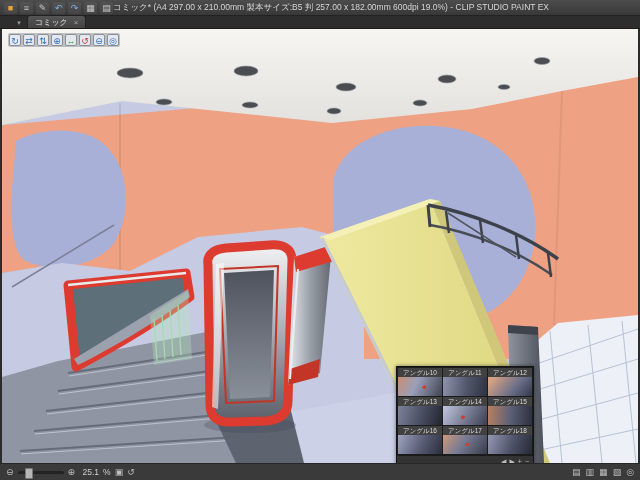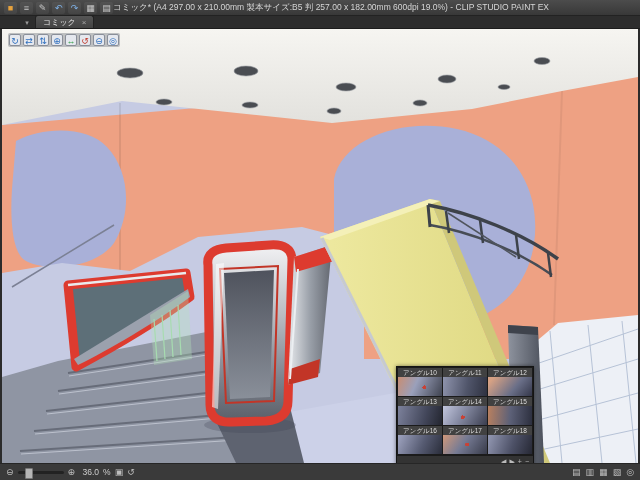--- a/index.html
+++ b/index.html
@@ -19,21 +19,21 @@
   .tb-icons{display:flex;gap:3px;align-items:center;}
   .tbi{width:13px;height:12px;font-size:9px;line-height:12px;text-align:center;
     color:#c9c9c9;background:rgba(255,255,255,0.06);border-radius:2px;cursor:default;}
   .tbi.app{color:#e8a33d;}
   .tbi.blue{color:#7fb2e8;}
   .title-text{font-size:8.5px;color:#d6d6d6;white-space:nowrap;
     overflow:hidden;text-overflow:ellipsis;flex:1;}
 
   
   .tabbar{position:absolute;left:0;top:16px;width:640px;height:13px;background:#2d2d2d;
-    border-bottom:1px solid #1c1c1c;display:flex;align-items:flex-end;padding-left:21px;
+    border-bottom:1px solid #1c1c1c;display:flex;align-items:flex-end;padding-left:13px;
     box-sizing:border-box;}
   .tab-list-btn{width:12px;height:11px;color:#9a9a9a;font-size:7px;line-height:11px;
     text-align:center;}
   .doc-tab{height:12px;background:linear-gradient(#555,#434343);border:1px solid #222;
     border-bottom:none;border-radius:3px 3px 0 0;display:flex;align-items:center;
     padding:0 7px;margin-left:2px;}
   .doc-tab .lbl{font-size:8px;color:#e4e4e4;white-space:nowrap;}
   .doc-tab .x{font-size:8px;color:#a8a8a8;margin-left:6px;}
 
   
@@ -323,21 +323,21 @@
     </div>
   </div>
 
   <div class="statusbar">
     <div class="sb-left">
       <span class="sbi">⊖</span>
       <span class="slider">
         <span class="knob"></span>
       </span>
       <span class="sbi">⊕</span>
-      <span class="zoomval">36.0</span>
+      <span class="zoomval">25.1</span>
       <span>%</span>
       <span class="sbi">▣</span>
       <span class="sbi">↺</span>
     </div>
     <div class="sb-right">
       <span class="sbi">▤</span>
       <span class="sbi">▥</span>
       <span class="sbi">▦</span>
       <span class="sbi">▧</span>
       <span class="sbi">◎</span>

